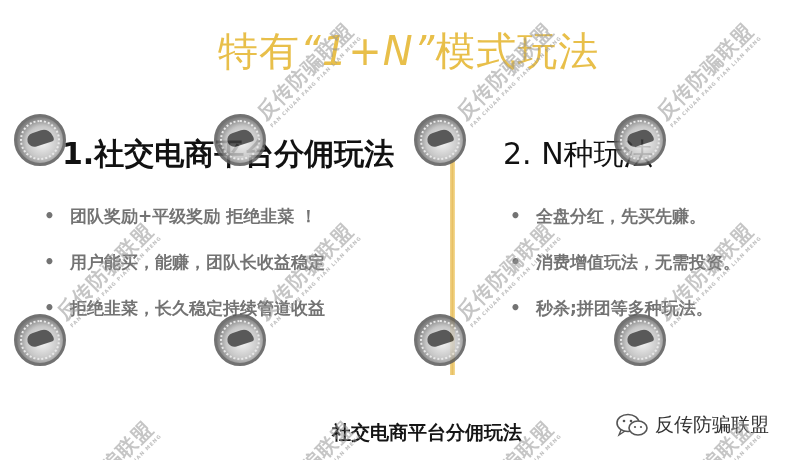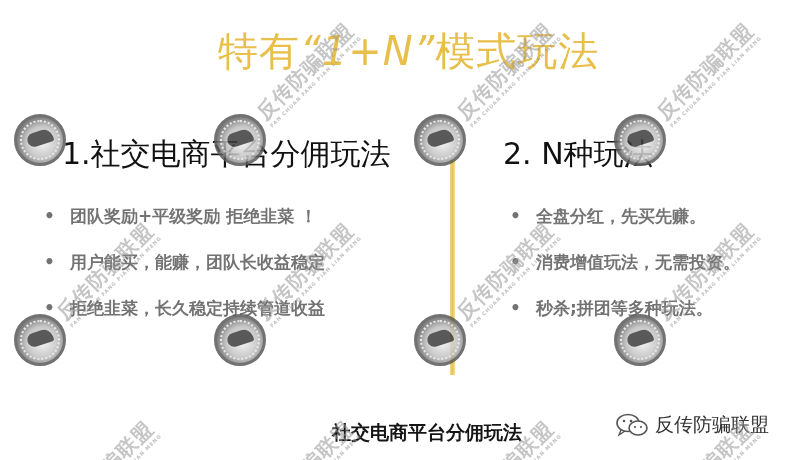--- a/index.html
+++ b/index.html
@@ -16,21 +16,21 @@
     .title .quote-part { font-style: italic; }
 
     .divider {
       position: absolute; left: 450px; top: 160px; width: 5px; height: 215px;
       background: linear-gradient(to right, #f2d48a, #e8c165, #f5dc98);
     }
 
     .col-heading {
       position: absolute; font-size: 30px; color: #111; font-weight: normal; white-space: nowrap;
     }
-    .col-heading.left { left: 62px; top: 134px; }
+    .col-heading.left { left: 62px; top: 134px; font-weight: bold; }
     .col-heading.right { left: 503px; top: 134px; font-family: "DejaVu Sans", sans-serif; }
 
     .bullets { position: absolute; list-style: none; }
     .bullets.left { left: 44px; top: 204px; }
     .bullets.right { left: 503px; top: 204px; margin-left: 7px; }
     .bullets li {
       position: relative; font-size: 17px; font-weight: bold; color: #737373;
       height: 46px; line-height: 24px; white-space: nowrap;
     }
     .bullets li .dot {

